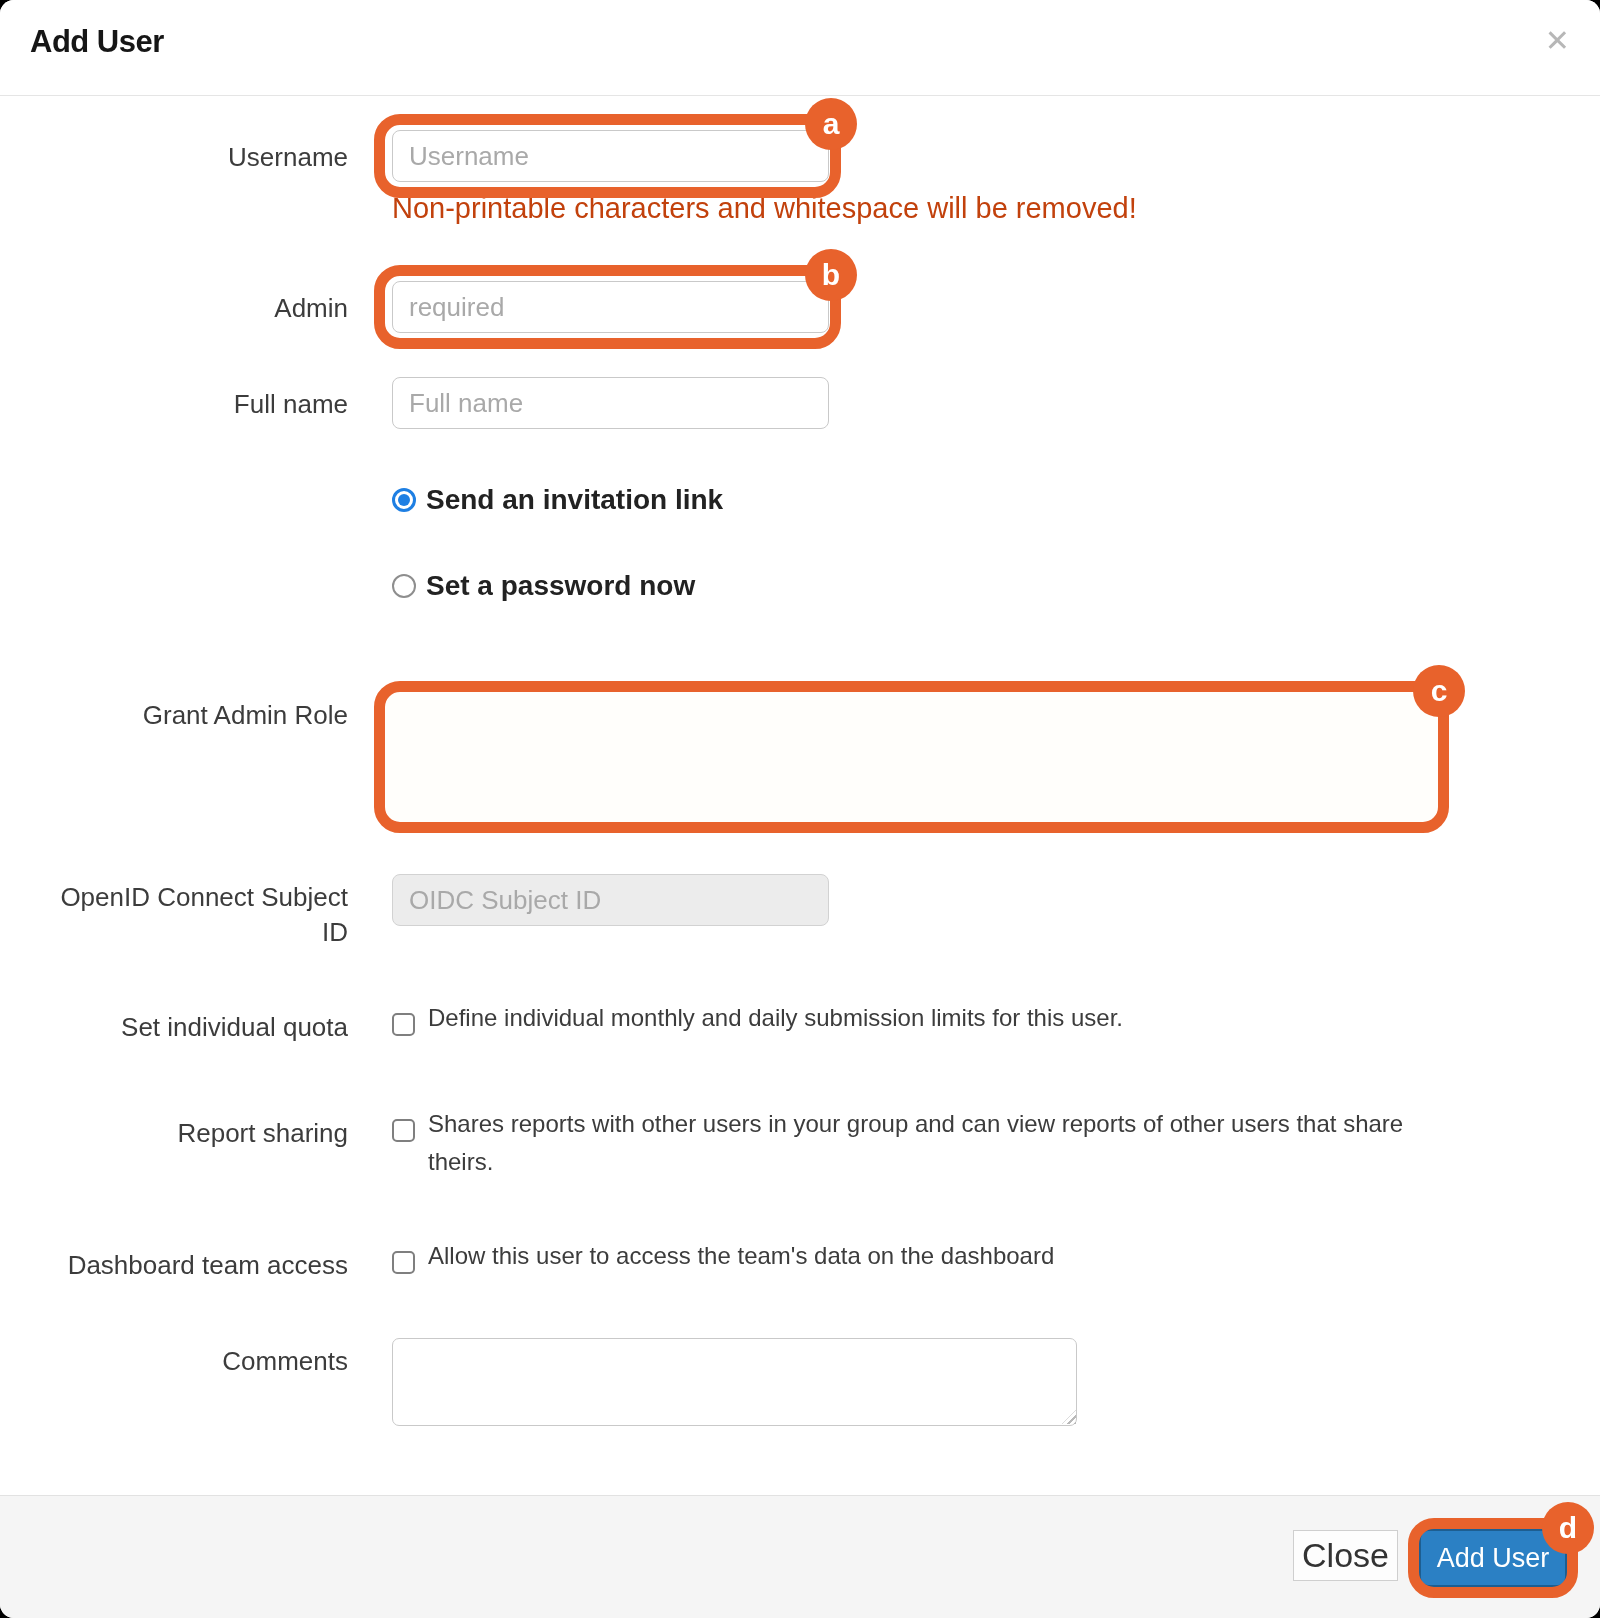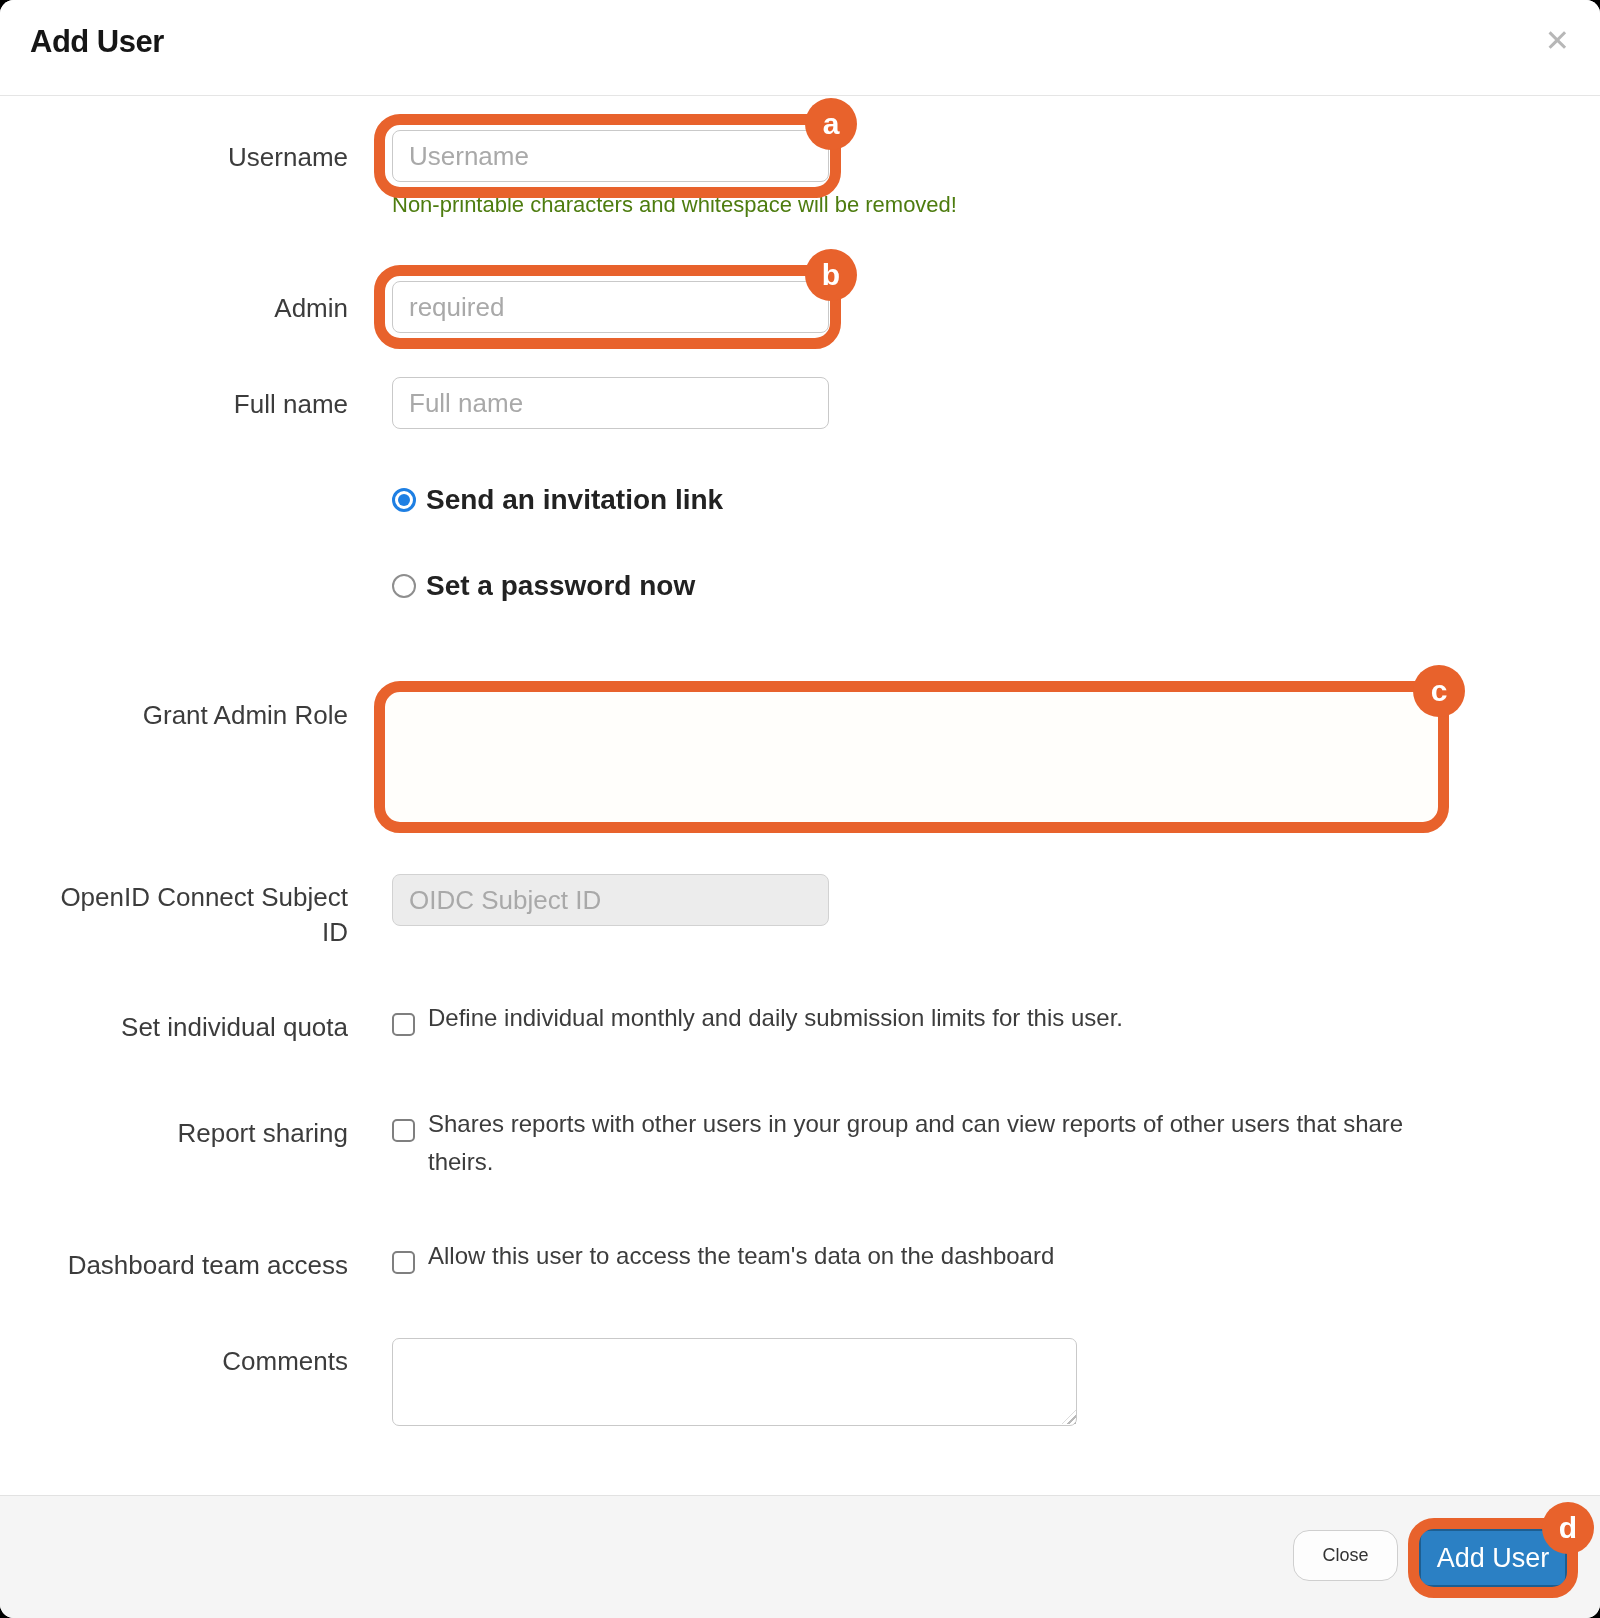--- a/index.html
+++ b/index.html
@@ -9,41 +9,41 @@
   
   .hdr{position:absolute;left:0;top:0;width:100%;height:95px;border-bottom:1px solid #e5e5e5;background:#fff;}
   .hdr-title{position:absolute;left:30px;top:24px;font-size:31px;font-weight:800;color:#161616;letter-spacing:-.5px;}
   .hdr-close{position:absolute;right:30px;top:24px;font-size:30px;font-weight:700;color:#b7b7b7;cursor:pointer;line-height:34px;}
 
   
   .lbl{position:absolute;left:0;width:348px;text-align:right;font-size:26px;color:#3c3c3c;}
   .txt-input{position:absolute;left:392px;width:437px;height:52px;box-sizing:border-box;border:1px solid #c9c9c9;border-radius:8px;background:#fff;font-size:26px;color:#333;padding:0 16px;outline:none;font-family:inherit;}
   .txt-input::placeholder{color:#a9a9a9;}
   .txt-input:disabled{background:#ececec;border-color:#d2d2d2;}
-  .helper{position:absolute;left:392px;top:192px;font-size:22px;color:#4d7c0f;white-space:nowrap;z-index:1;}
+  .helper{position:absolute;left:392px;top:192px;font-size:29px;color:#c2410c;white-space:nowrap;z-index:1;}
 
   
   .radio-row{position:absolute;left:392px;height:28px;}
   .radio{display:inline-block;vertical-align:middle;width:24px;height:24px;border-radius:50%;box-sizing:border-box;border:2px solid #8e8e8e;background:#fff;margin-right:10px;position:relative;}
   .radio.selected{border:3px solid #1e7fe3;}
   .radio.selected::after{content:"";position:absolute;left:3px;top:3px;width:12px;height:12px;border-radius:50%;background:#1e7fe3;}
   .radio-lbl{display:inline-block;vertical-align:middle;font-size:28px;font-weight:700;color:#222;}
 
   
   .cb{position:absolute;left:392px;width:23px;height:23px;box-sizing:border-box;border:2px solid #7f7f7f;border-radius:5px;background:#fff;}
   .cb-text{position:absolute;left:428px;font-size:24px;color:#3c3c3c;line-height:38px;}
   .cb-text .ln{display:block;white-space:nowrap;}
 
   
   .ta{position:absolute;left:392px;top:1338px;width:685px;height:88px;box-sizing:border-box;border:1px solid #c9c9c9;border-radius:7px;background:#fff;resize:none;font-family:inherit;font-size:24px;color:#333;padding:8px 12px;outline:none;}
   .ta-grip{position:absolute;left:1062px;top:1410px;width:14px;height:14px;background:repeating-linear-gradient(135deg,transparent 0 3px,#b9b9b9 3px 5px);clip-path:polygon(100% 0,100% 100%,0 100%);z-index:2;}
 
   
   .ftr{position:absolute;left:0;top:1495px;width:100%;height:123px;background:#f5f5f5;border-top:1px solid #e2e2e2;}
-  .btn-close{position:absolute;left:1293px;top:1530px;width:105px;height:51px;box-sizing:border-box;background:#fdfdfd;border:1px solid #cfcfcf;border-radius:16px;font-size:18px;color:#333;font-family:inherit;cursor:pointer;}
+  .btn-close{position:absolute;left:1293px;top:1530px;width:105px;height:51px;box-sizing:border-box;background:#fdfdfd;border:1px solid #cfcfcf;border-radius:0;font-size:34px;color:#333;font-family:inherit;cursor:pointer;}
   .btn-add{position:absolute;left:1418px;top:1528px;width:150px;height:60px;box-sizing:border-box;background:#2b80c4;border:3px solid #1d5e91;border-radius:10px;font-size:27px;color:#fff;font-family:inherit;cursor:pointer;}
 
   
   .hl{position:absolute;box-sizing:border-box;border:11px solid #e8622c;border-radius:26px;z-index:5;pointer-events:none;}
   .hl .badge{position:absolute;right:-27px;top:-27px;width:52px;height:52px;border-radius:50%;background:#e8622c;color:#fff;font-size:30px;font-weight:700;text-align:center;line-height:52px;}
   #hl-a{left:374px;top:114px;width:467px;height:84px;}
   #hl-b{left:374px;top:265px;width:467px;height:84px;}
   #hl-c{left:374px;top:681px;width:1075px;height:152px;background:#fffefb;z-index:0;pointer-events:none;}
   #hl-c .badge{z-index:6;}
   #hl-d{left:1408px;top:1518px;width:170px;height:80px;}

